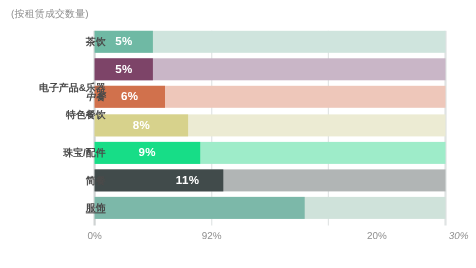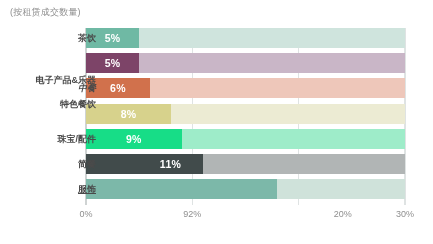--- a/index.html
+++ b/index.html
@@ -143,21 +143,21 @@
           <div class="bar-track" style="background: rgb(207, 226, 218);"></div>
           <div class="bar-fill" style="width: 191.4px; background: rgb(124, 184, 169);"></div>
         </div>
       </div>
   </div>
 
   <div id="ticks">
       <div class="tick" style="left: 86px;">0%</div>
       <div class="tick" style="left: 192.333px;">92%</div>
       <div class="tick" style="left: 298.667px; margin-left: 44px;">20%</div>
-      <div class="tick" style="left: 405px;">30%</div>
+      <div class="tick" style="left: 417px; font-style: italic;">30%</div>
     </div>
   <div id="catlabels">
       <div class="cat-label" style="top: 28px;">茶饮</div>
       <div class="cat-label" style="top: 70px;">电子产品&amp;乐器</div>
       <div class="cat-label" style="top: 78.4px; font-style: italic;">中餐</div>
       <div class="cat-label" style="top: 94px;">特色餐饮</div>
       <div class="cat-label" style="top: 128.8px;">珠宝/配件</div>
       <div class="cat-label" style="top: 154px;">简餐</div>
       <div class="cat-label" style="top: 179.2px; text-decoration: underline;">服饰</div>
     </div>

